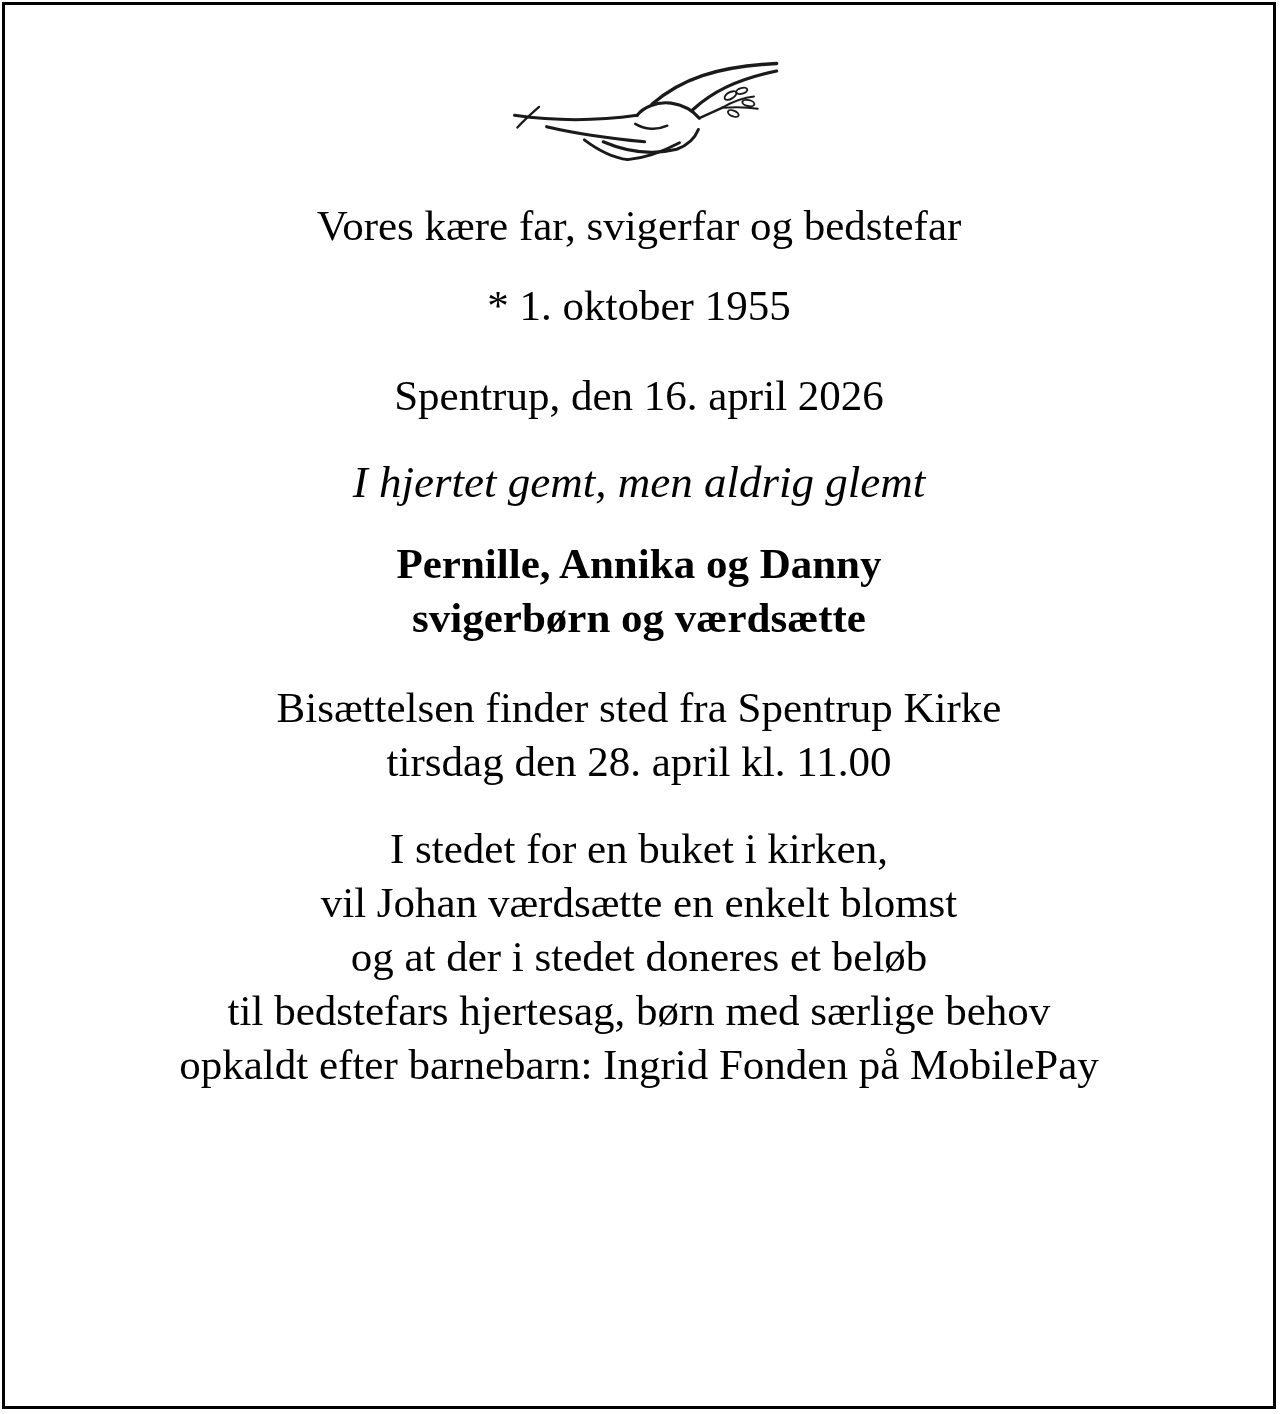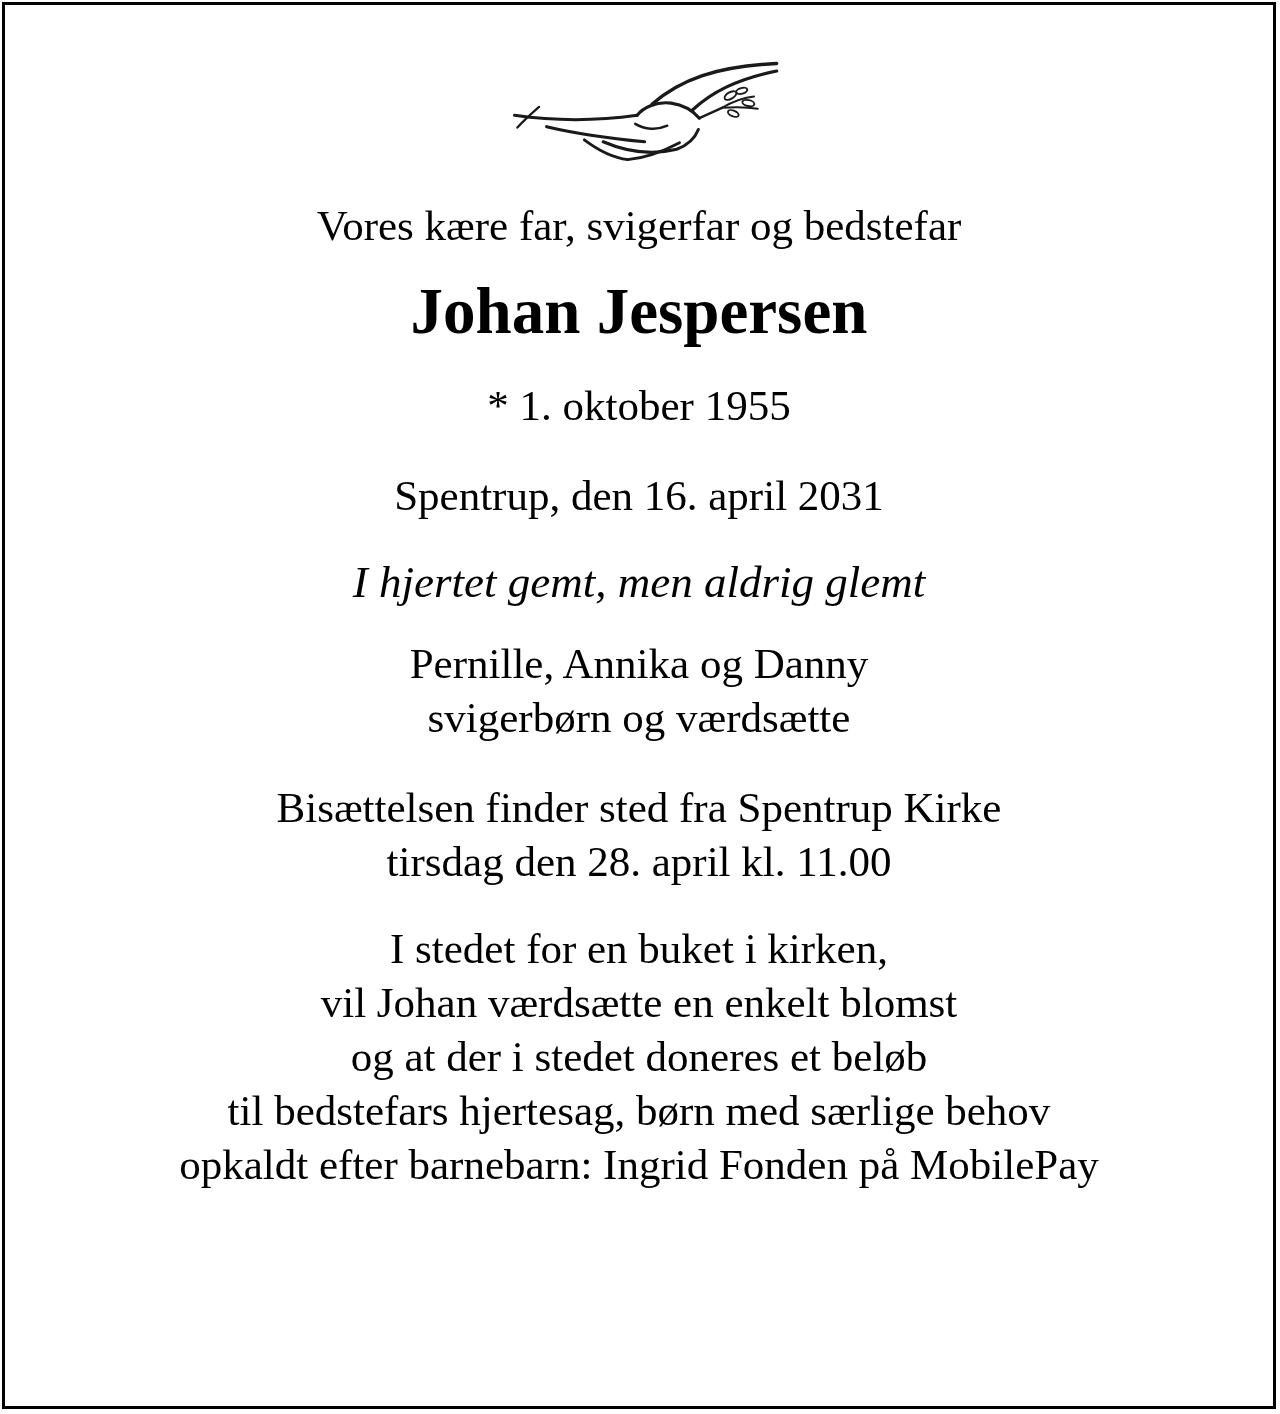--- a/index.html
+++ b/index.html
@@ -50,21 +50,21 @@
   }
   .block {
     font-size: 43px;
     line-height: 54px;
   }
   .italic {
     font-style: italic;
     font-size: 45px;
   }
   .bold {
-    font-weight: normal;
+    font-weight: bold;
   }
   .mt-eulogy   { margin-top: 38px; }
   .mt-place    { margin-top: 36px; }
   .mt-memorial { margin-top: 32px; text-align: center; }
   .mt-family   { margin-top: 28px; }
   .mt-ceremony { margin-top: 36px; }
   .mt-donation { margin-top: 33px; }
 </style>
 </head>
 <body>
@@ -98,26 +98,25 @@
       <path d="M238 56 C 252 55 264 55 276 57" stroke-width="2"></path>
 
       <ellipse cx="247" cy="43" rx="7" ry="3.5" transform="rotate(-30 247 43)" stroke-width="2"></ellipse>
       <ellipse cx="259" cy="38" rx="6" ry="3" transform="rotate(-15 259 38)" stroke-width="2"></ellipse>
       <ellipse cx="266" cy="51" rx="6.5" ry="3.2" transform="rotate(12 266 51)" stroke-width="2"></ellipse>
       <ellipse cx="250" cy="62" rx="6" ry="3" transform="rotate(22 250 62)" stroke-width="2"></ellipse>
     </svg>
 
     <div class="intro-line">Vores kære far, svigerfar og bedstefar</div>
 
-    <div class="deceased-name">Johan Jespersen</div>
 
     <div class="birth-line">* 1. oktober 1955</div>
 
 
-    <div class="block mt-place">Spentrup, den 16. april 2031</div>
+    <div class="block mt-place">Spentrup, den 16. april 2026</div>
 
     <div class="block italic mt-memorial">I hjertet gemt, men aldrig glemt</div>
 
     <div class="block bold mt-family">
       <div>Pernille, Annika og Danny</div>
       <div>svigerbørn og værdsætte</div>
     </div>
 
     <div class="block mt-ceremony">
       <div>Bisættelsen finder sted fra Spentrup Kirke</div>

